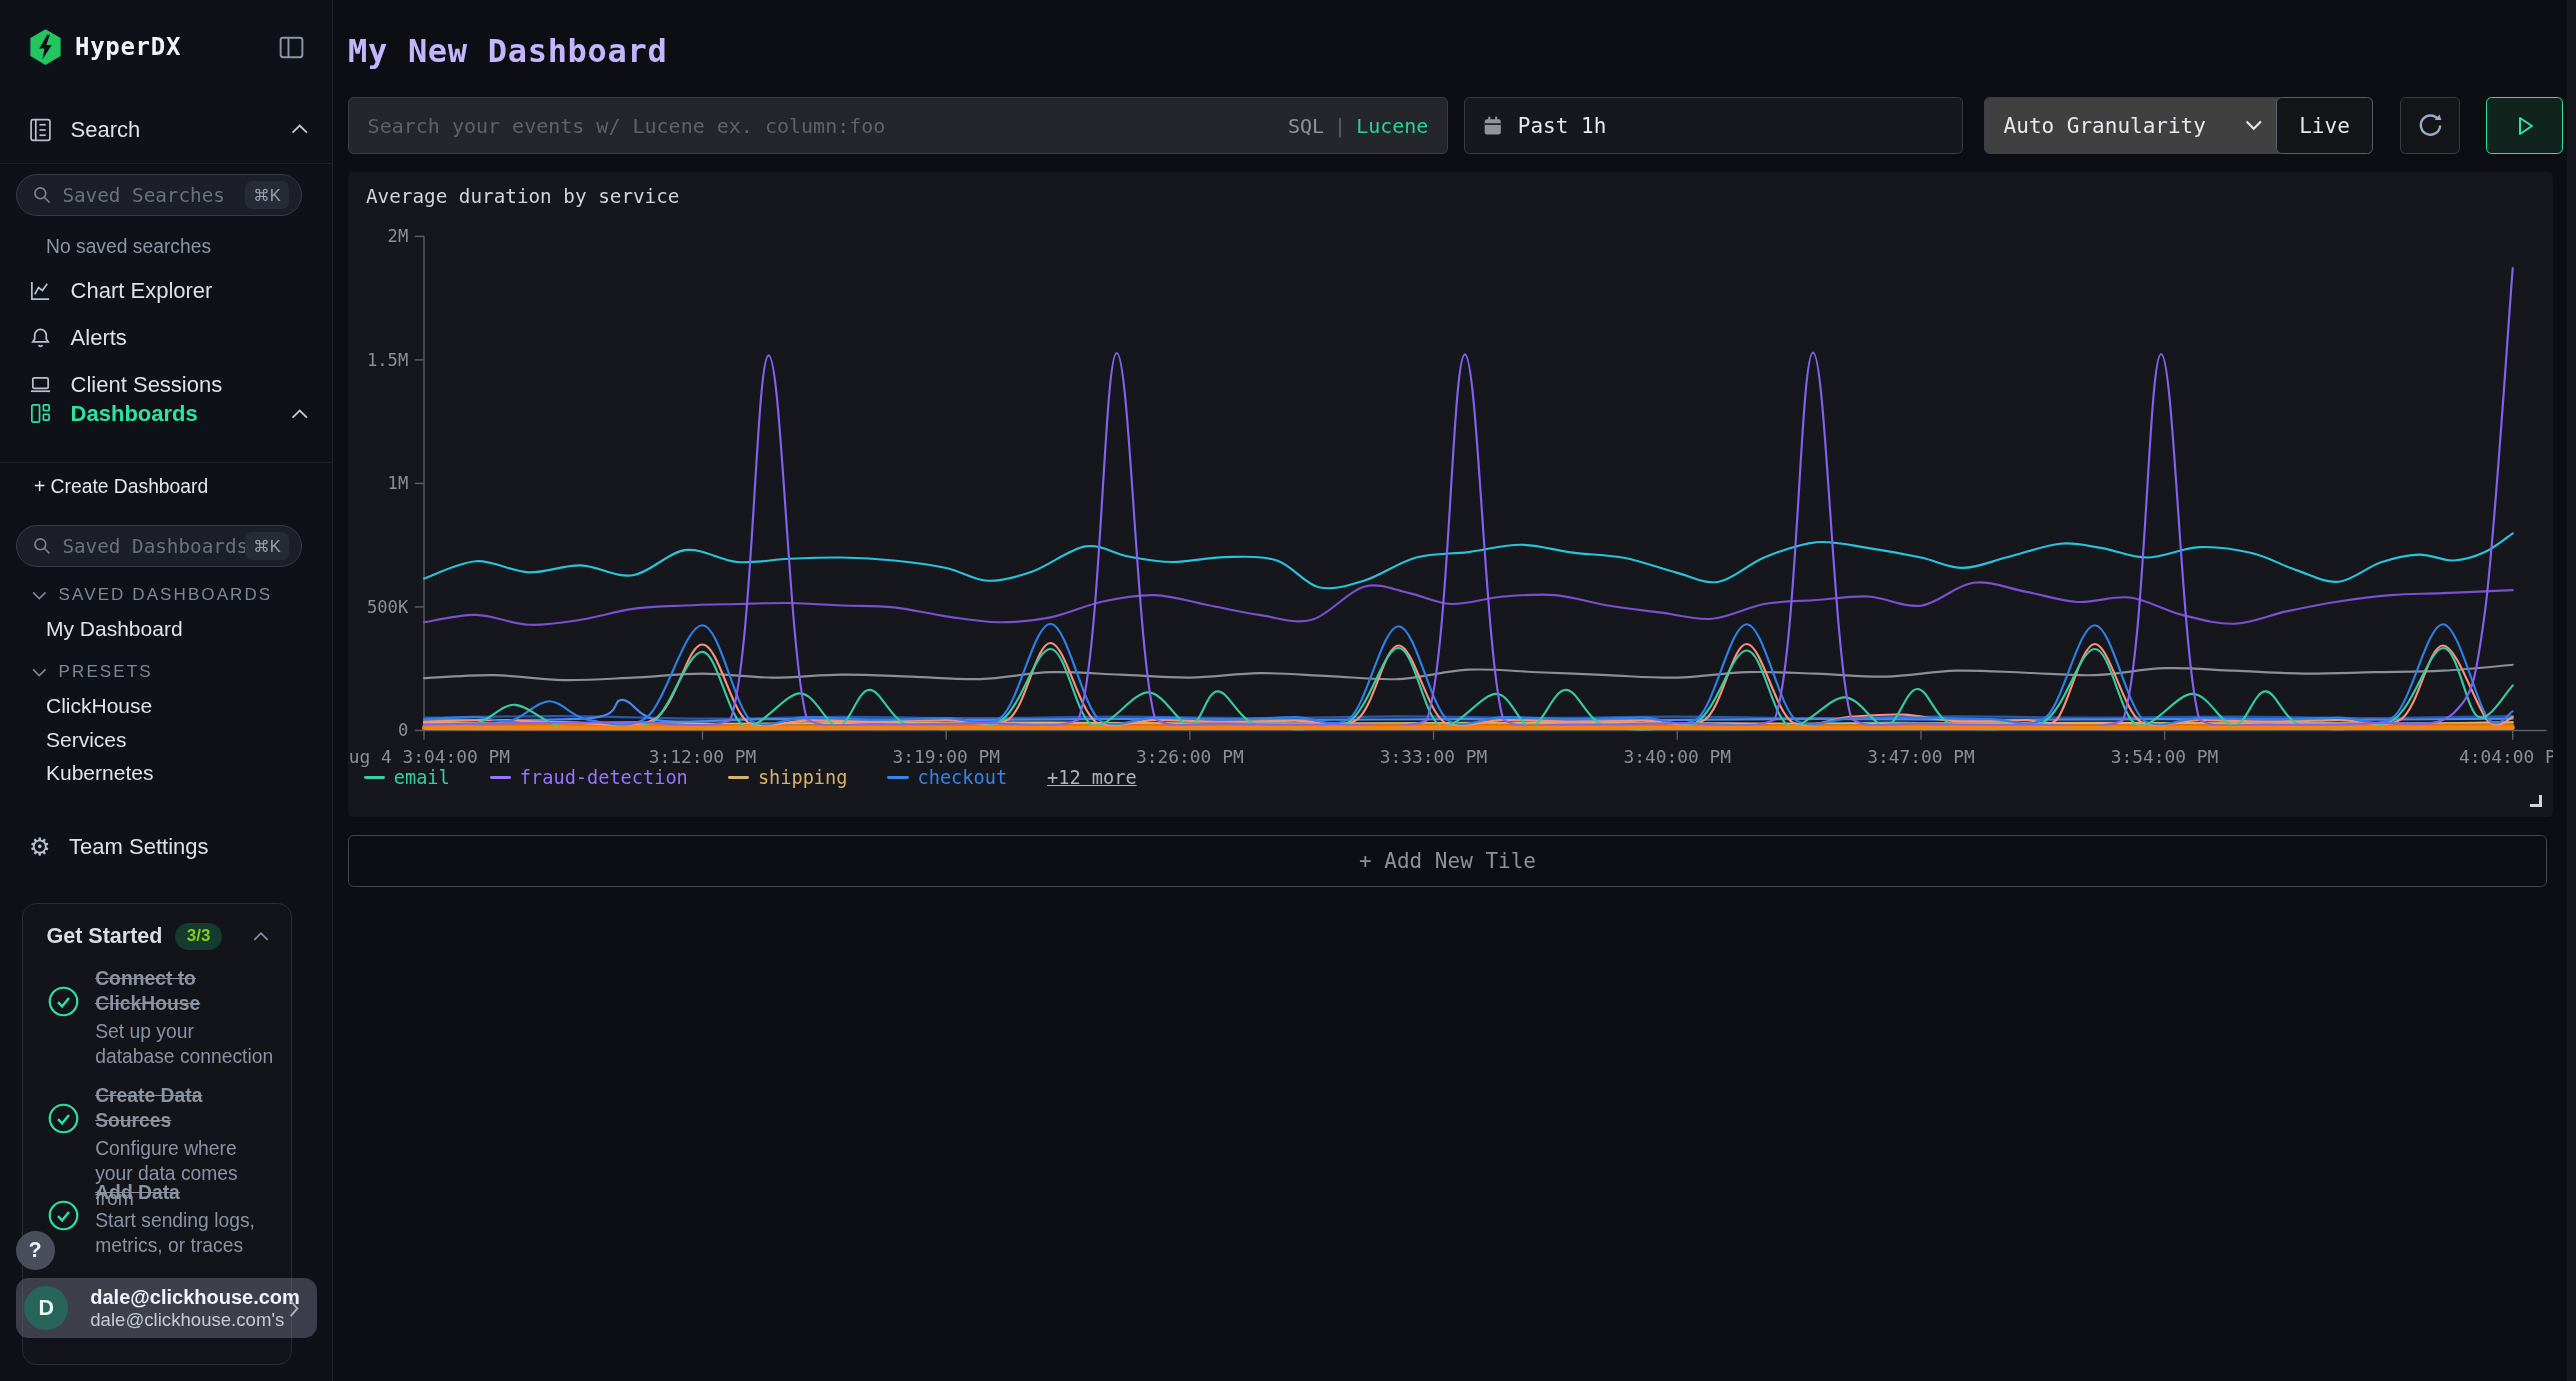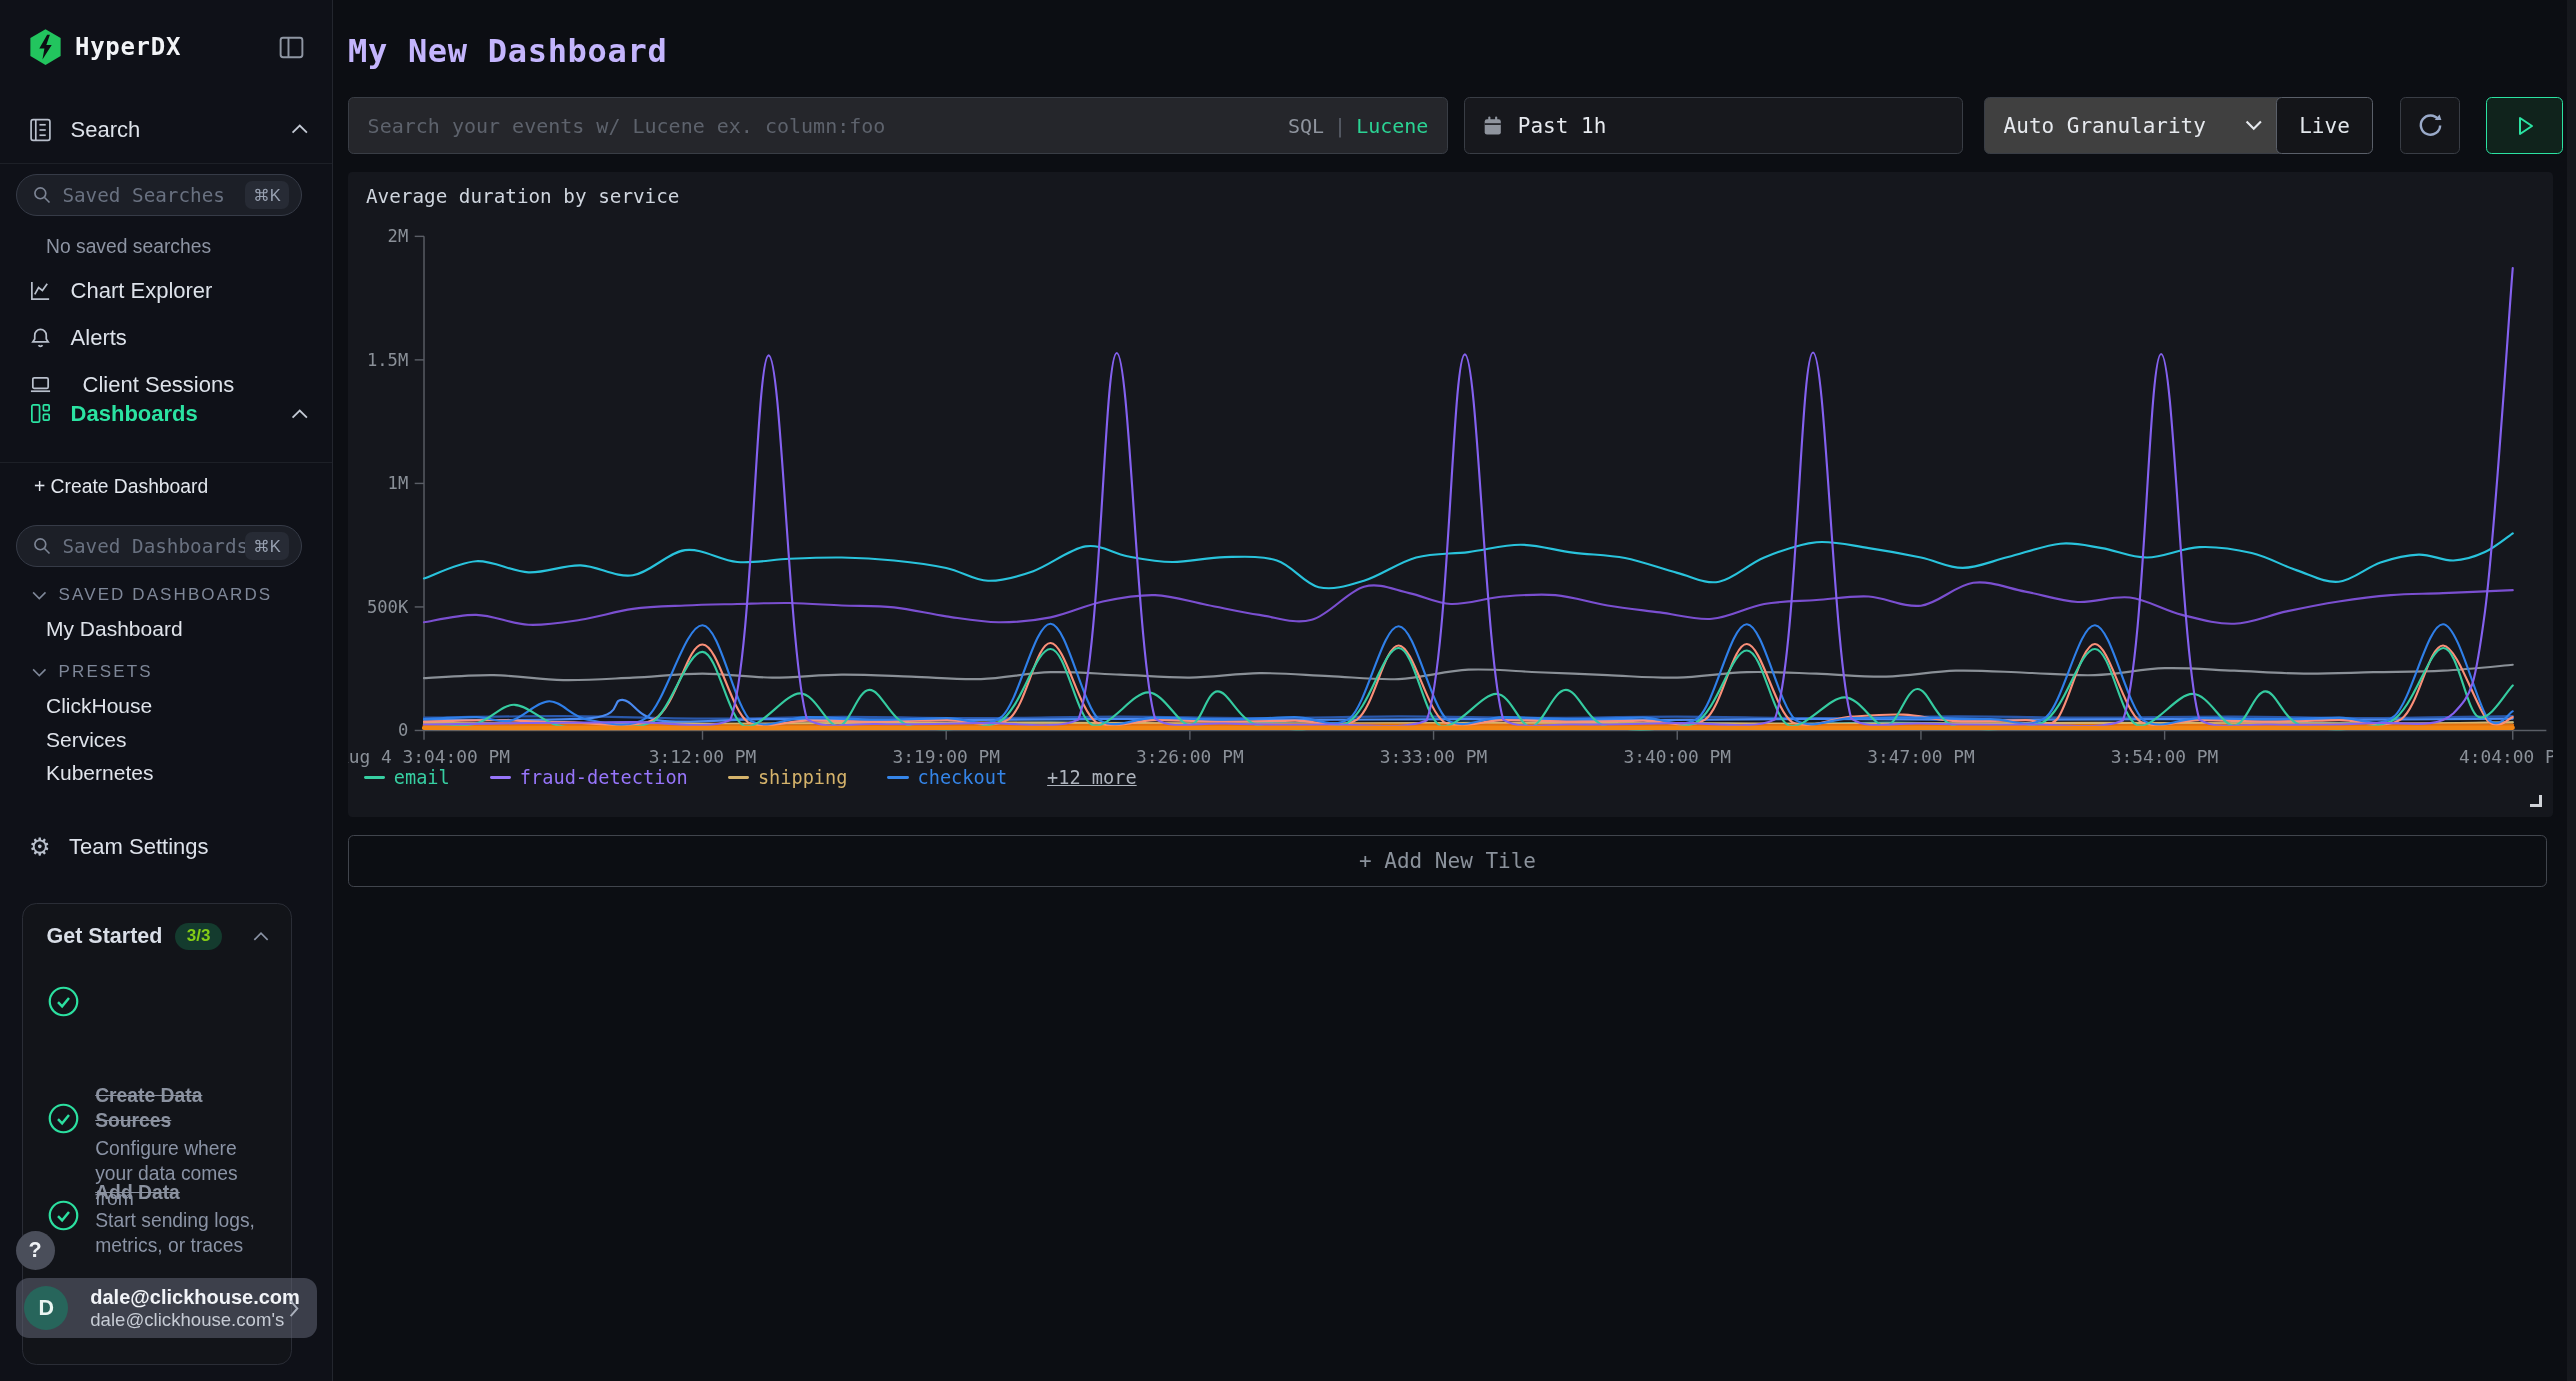--- a/index.html
+++ b/index.html
@@ -148,21 +148,21 @@
     </div>
 
     <div class="srow" style="top:322px;height:31.5px;">
       <svg width="23" height="24" viewBox="0 0 24 24" fill="none" stroke="#b9c0cc" stroke-width="1.8">
         <path d="M12,3 a6,6 0 0 1 6,6 v4 l2,3 H4 l2,-3 v-4 a6,6 0 0 1 6,-6 z"></path>
         <path d="M10,19.5 a2.2,2.2 0 0 0 4,0"></path>
       </svg>
       <span class="nav-label">Alerts</span>
     </div>
 
-    <div class="srow" style="top:369px;height:31.5px;gap:12px;">
+    <div class="srow" style="top:369px;height:31.5px;">
       <svg width="23" height="23" viewBox="0 0 24 24" fill="none" stroke="#b9c0cc" stroke-width="1.8">
         <rect x="4" y="5" width="16" height="11" rx="1.5"></rect>
           <line x1="2" y1="19" x2="22" y2="19"></line>
       </svg>
       <span class="nav-label">Client Sessions</span>
     </div>
 
     <div class="srow" style="top:398px;height:31.5px;">
       <svg width="23" height="23" viewBox="0 0 24 24" fill="none" stroke="#2be3a2" stroke-width="1.8">
         <rect x="3" y="3" width="8" height="18" rx="1.5"></rect>
@@ -218,20 +218,24 @@
         <svg class="chev-end" width="20" height="13" viewBox="0 0 24 14" fill="none" stroke="#8a93a5" stroke-width="2">
           <polyline points="4,11 12,3 20,11"></polyline>
         </svg>
       </div>
 
       <div class="gs-item" style="top:62px;">
         <svg class="gs-check" width="33" height="33" viewBox="0 0 24 24" fill="none" stroke="#2ce0a0" stroke-width="1.6">
           <circle cx="12" cy="12" r="10"></circle>
             <polyline points="8,12.5 11,15.5 16,9.5" stroke-width="1.8"></polyline>
         </svg>
+        <div style="max-width:179px;">
+          <div class="gs-item-title">Connect to ClickHouse</div>
+          <div class="gs-item-desc">Set up your database connection</div>
+        </div>
       </div>
 
       <div class="gs-item" style="top:179px;">
         <svg class="gs-check" width="33" height="33" viewBox="0 0 24 24" fill="none" stroke="#2ce0a0" stroke-width="1.6">
           <circle cx="12" cy="12" r="10"></circle>
             <polyline points="8,12.5 11,15.5 16,9.5" stroke-width="1.8"></polyline>
         </svg>
         <div style="max-width:200px;">
           <div class="gs-item-title">Create Data Sources</div>
           <div class="gs-item-desc">Configure where your data comes from</div>

